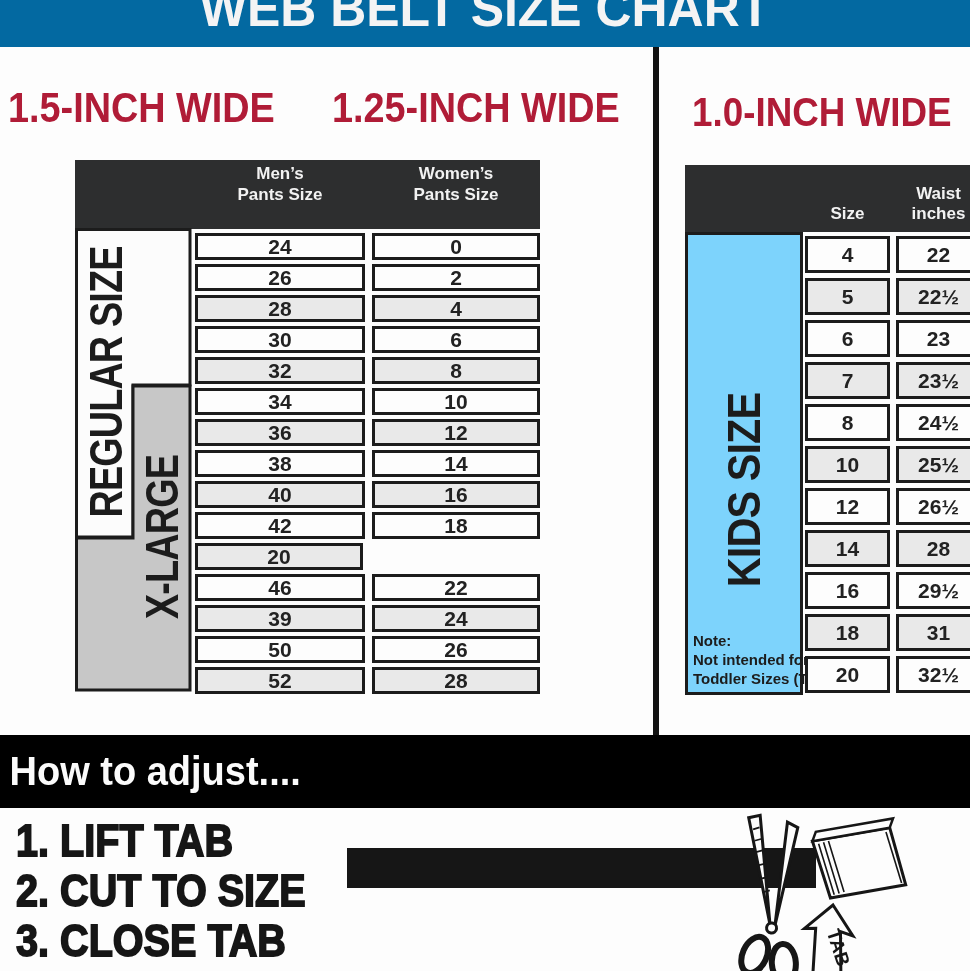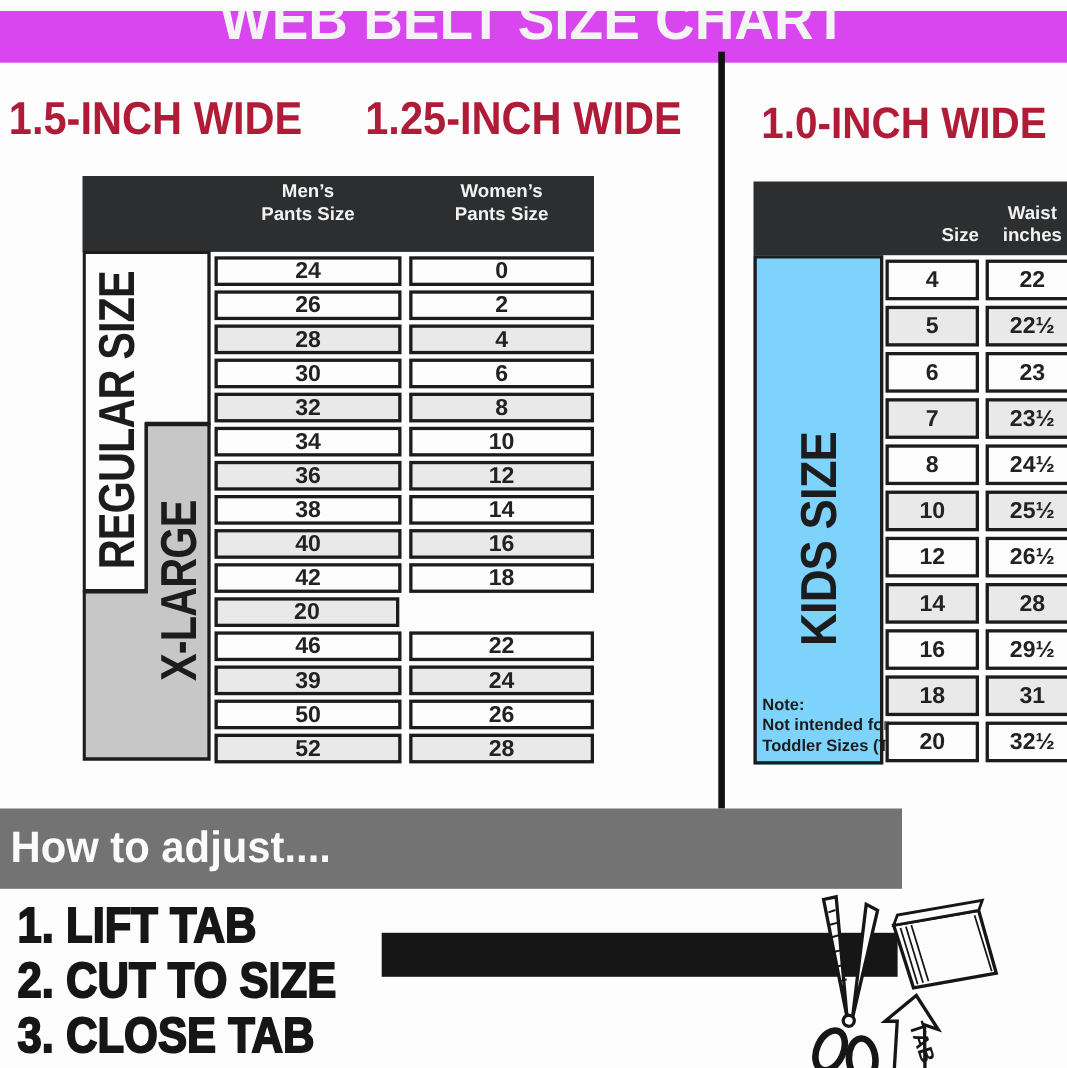--- a/index.html
+++ b/index.html
@@ -5,21 +5,21 @@
   html,body { margin:0; padding:0; }
   body {
     width:970px; height:971px; overflow:hidden; position:relative;
     background:#fdfdfd;
     font-family:"Liberation Sans", sans-serif;
     -webkit-font-smoothing:antialiased;
   }
   .abs { position:absolute; }
 
   
-  .banner { left:0; top:0; width:970px; height:47px; background:#d946ef; overflow:hidden;margin-top:10px; }
+  .banner { left:0; top:0; width:970px; height:47px; background:#0369a1; overflow:hidden; }
   .banner-title {
     color:#f4f4f4; font-weight:700; font-size:52px; text-align:center;
     line-height:47px; margin-top:-15px; white-space:nowrap;
     transform:scaleX(.96); transform-origin:center top; letter-spacing:0;
   }
 
   
   .divider { left:653px; top:47px; width:6px; height:688px; background:#121212; }
 
   
@@ -55,36 +55,36 @@
                  transform:translate(-50%,-50%) rotate(-90deg) scaleX(.82); }
   .lbl-xlarge  { left:87px; top:377px; font-size:46px; letter-spacing:-1px;
                  transform:translate(-50%,-50%) rotate(-90deg) scaleX(.82); }
 
   
   .rtable { left:685px; top:165px; width:300px; height:530px; }
   .rthead { left:0; top:0; width:296px; height:67px; background:#2d2e2f; }
   .rth { top:0; height:67px; display:flex; flex-direction:column; justify-content:flex-end;
          padding-bottom:8px; box-sizing:border-box; text-align:center;
          color:#f2f2f2; font-weight:700; font-size:17px; line-height:20px; }
-  .rth-size  { left:120px; width:85px;text-align:right; }
+  .rth-size  { left:120px; width:85px; }
   .rth-waist { left:211px; width:85px; }
 
   .rlabelbox { left:0; top:67px; width:118px; height:463px; background:#7dd3fc;
                border:3px solid #1c1c1c; box-sizing:border-box; }
   .lbl-kids { left:59px; top:325px; font-size:46px; letter-spacing:-1px;
               transform:translate(-50%,-50%) rotate(-90deg) scaleX(.90); }
   .note { position:absolute; left:5px; bottom:4px; font-size:15px; font-weight:700;
           line-height:19px; color:#1c1c1c; white-space:nowrap; }
 
   .rrows { left:120px; top:67px; width:180px; }
   .rrow  { display:flex; gap:6px; height:42px; padding-top:4px; box-sizing:border-box; }
   .rcell { width:85px; height:37px; flex:none; }
 
   
-  .adjustbar { left:0; top:735px; width:820px; height:73px; background:#737373; }
+  .adjustbar { left:0; top:735px; width:970px; height:73px; background:#000000; }
   .adjustbar-title { color:#fbfbfb; font-size:40px; font-weight:700; line-height:73px;
                      padding-left:10px; transform:scaleX(.95); transform-origin:left center;
                      white-space:nowrap; }
   .steps { left:16px; top:816px; }
   .step  { font-size:45px; font-weight:700; color:#161616; line-height:50px;
            -webkit-text-stroke:1.8px #161616; white-space:nowrap;
            transform:scaleX(.88); transform-origin:left top; }
 
   .illus { left:0; top:808px; width:970px; height:163px; }
 </style>

